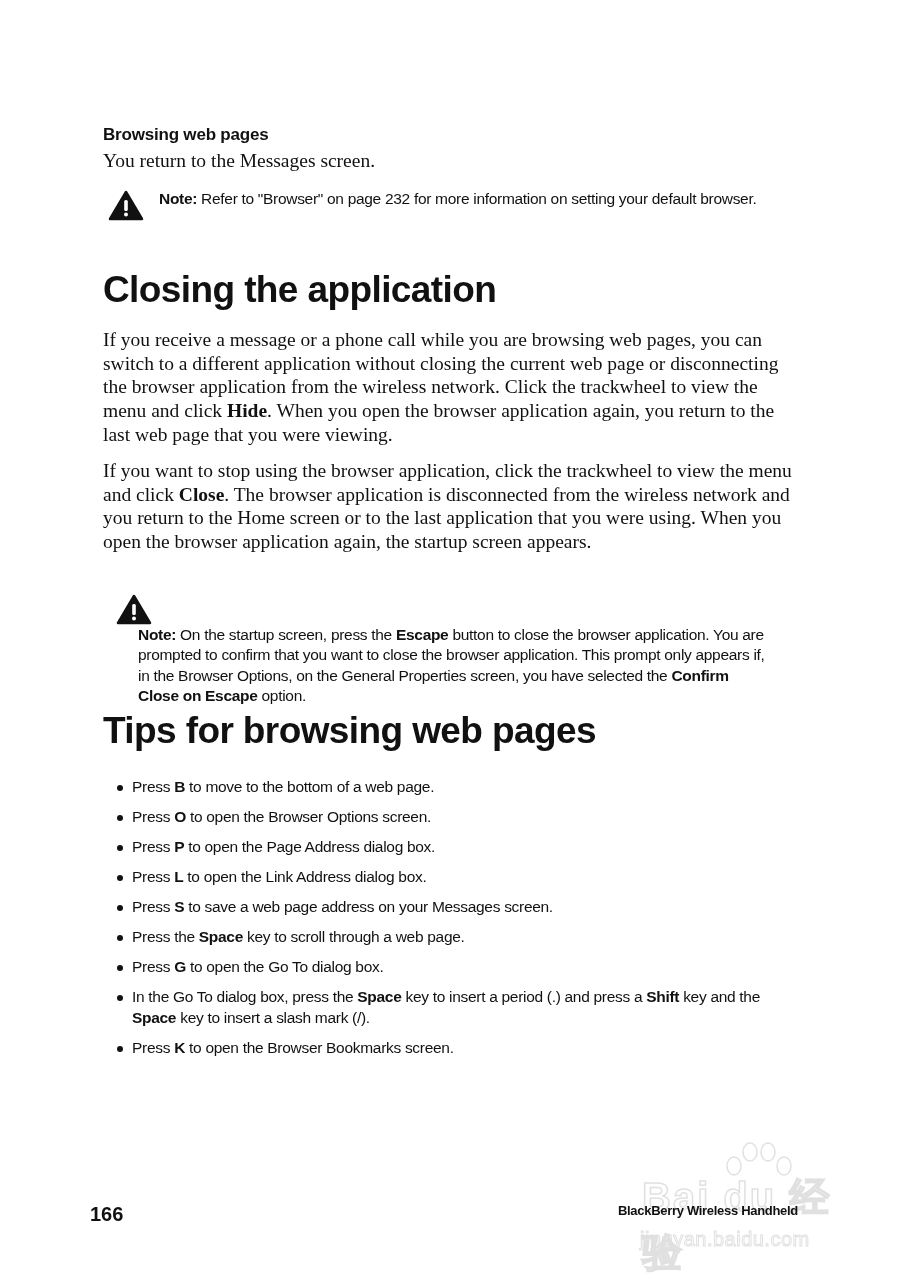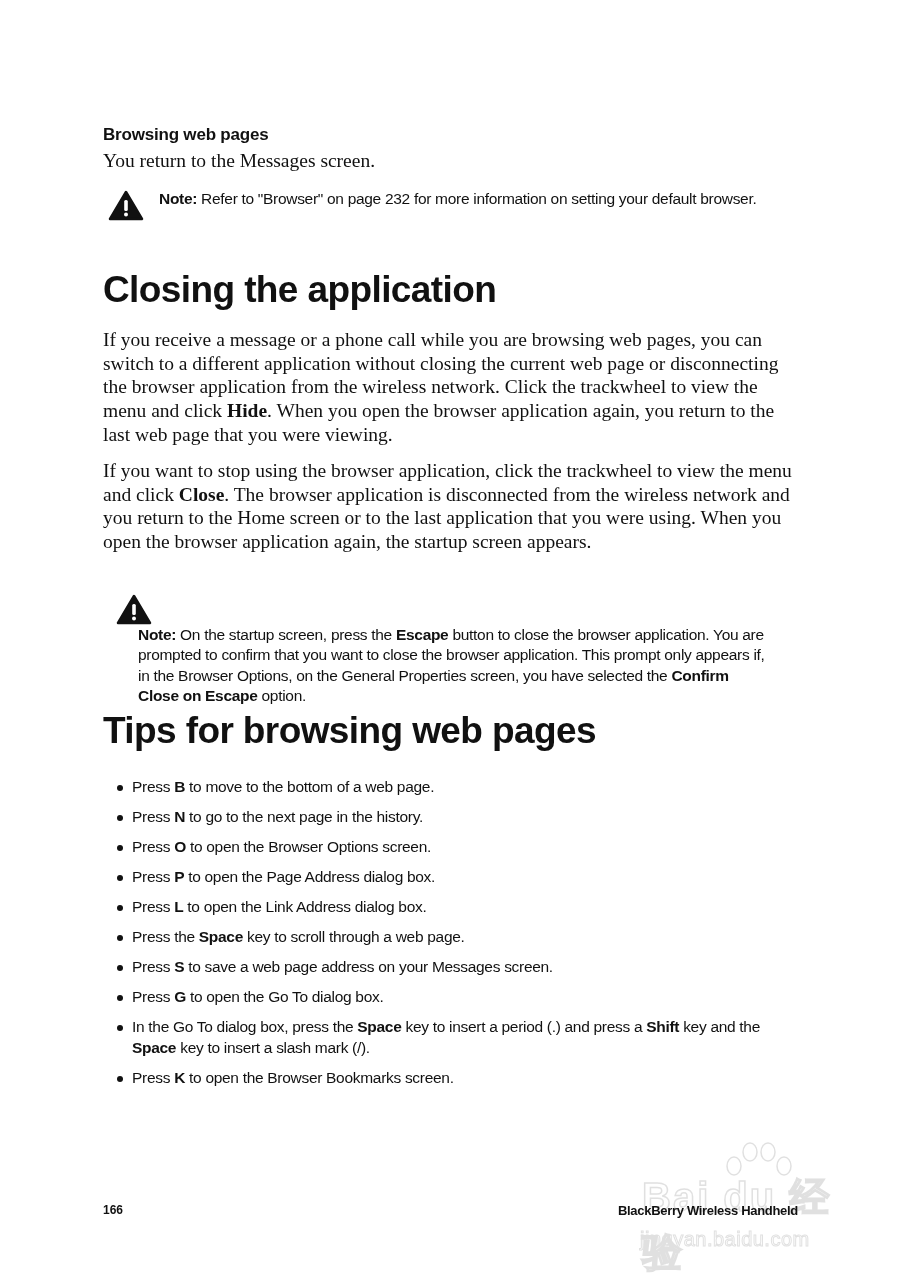--- a/index.html
+++ b/index.html
@@ -7,21 +7,21 @@
   .running-head { position: absolute; left: 103px; top: 85px; font-family: "Liberation Sans", sans-serif; font-weight: bold; font-size: 17px; letter-spacing: -0.2px; margin-top: 40px; }
   .body-text { position: absolute; left: 103px; width: 700px; font-family: "Liberation Serif", serif; font-size: 19.5px; line-height: 23.7px; }
   .note { position: absolute; display: flex; align-items: flex-start; }
   .note .warn { width: 36px; height: 32px; flex: none; }
   .note .note-text { font-family: "Liberation Sans", sans-serif; font-size: 15.5px; line-height: 20.3px; letter-spacing: -0.3px; }
   .h1 { position: absolute; left: 103px; font-family: "Liberation Sans", sans-serif; font-weight: bold; font-size: 37px; letter-spacing: -0.6px; line-height: 44px; }
   .tips { position: absolute; left: 117px; top: 777px; width: 700px; margin: 0; padding: 0; list-style: none; font-family: "Liberation Sans", sans-serif; font-size: 15.5px; letter-spacing: -0.3px; }
   .tips li { position: relative; padding-left: 15px; line-height: 20.5px; margin-bottom: 9.5px; }
   .tips li .dot { position: absolute; left: 0; top: 8px; width: 6px; height: 6px; border-radius: 50%; background: #111; }
   b { font-weight: bold; }
-  .footer-page { position: absolute; left: 103px; top: 1203px; font-family: "Liberation Sans", sans-serif; font-weight: bold; font-size: 12px; }
+  .footer-page { position: absolute; left: 90px; top: 1203px; font-family: "Liberation Sans", sans-serif; font-weight: bold; font-size: 20px; }
   .footer-title { position: absolute; right: 104px; top: 1203px; font-family: "Liberation Sans", sans-serif; font-weight: bold; font-size: 13px; letter-spacing: -0.3px; }
   .watermark { position: absolute; left: 640px; top: 1140px; width: 210px; height: 135px; opacity: 0.55; pointer-events: none; }
   .wm-logo { position: absolute; left: 2px; top: 30px; font-family: "Liberation Sans", sans-serif; font-weight: bold; font-size: 40px; color: transparent; -webkit-text-stroke: 1.5px #c8c8c8; letter-spacing: 2px; }
   .wm-url { position: absolute; left: 0px; top: 88px; font-family: "Liberation Sans", sans-serif; font-size: 20px; color: transparent; -webkit-text-stroke: 1px #c8c8c8; letter-spacing: 0.5px; }
 </style>
 </head>
 <body>
 
 <div class="running-head">Browsing web pages</div>
 
@@ -58,26 +58,25 @@
   </svg>
   <div class="note-text" style="margin-left:22px; width:630px;">
     <b>Note:</b><span> On the startup screen, press the </span><b>Escape</b><span> button to close the browser application. You are prompted to confirm that you want to close the browser application. This prompt only appears if, in the Browser Options, on the General Properties screen, you have selected the </span><b>Confirm Close on Escape</b><span> option.</span>
   </div>
 </div>
 
 <div class="h1" style="top:709px;">Tips for browsing web pages</div>
 
 <ul class="tips">
   <li><span class="dot"></span><span>Press </span><b>B</b><span> to move to the bottom of a web page.</span></li>
-  <li><span class="dot"></span><span>Press </span><b>N</b><span> to go to the next page in the history.</span></li>
   <li><span class="dot"></span><span>Press </span><b>O</b><span> to open the Browser Options screen.</span></li>
   <li><span class="dot"></span><span>Press </span><b>P</b><span> to open the Page Address dialog box.</span></li>
   <li><span class="dot"></span><span>Press </span><b>L</b><span> to open the Link Address dialog box.</span></li>
+  <li><span class="dot"></span><span>Press </span><b>S</b><span> to save a web page address on your Messages screen.</span></li>
   <li><span class="dot"></span><span>Press the </span><b>Space</b><span> key to scroll through a web page.</span></li>
-  <li><span class="dot"></span><span>Press </span><b>S</b><span> to save a web page address on your Messages screen.</span></li>
   <li><span class="dot"></span><span>Press </span><b>G</b><span> to open the Go To dialog box.</span></li>
   <li><span class="dot"></span><span>In the Go To dialog box, press the </span><b>Space</b><span> key to insert a period (.) and press a </span><b>Shift</b><span> key and the </span><br><b>Space</b><span> key to insert a slash mark (/).</span></li>
   <li><span class="dot"></span><span>Press </span><b>K</b><span> to open the Browser Bookmarks screen.</span></li>
 </ul>
 
 <div class="watermark">
   <svg width="80" height="40" style="position:absolute; left:80px; top:0;">
     <ellipse cx="14" cy="26" rx="7" ry="9" fill="none" stroke="#c8c8c8" stroke-width="1.5"></ellipse>
     <ellipse cx="30" cy="12" rx="7" ry="9" fill="none" stroke="#c8c8c8" stroke-width="1.5"></ellipse>
     <ellipse cx="48" cy="12" rx="7" ry="9" fill="none" stroke="#c8c8c8" stroke-width="1.5"></ellipse>

